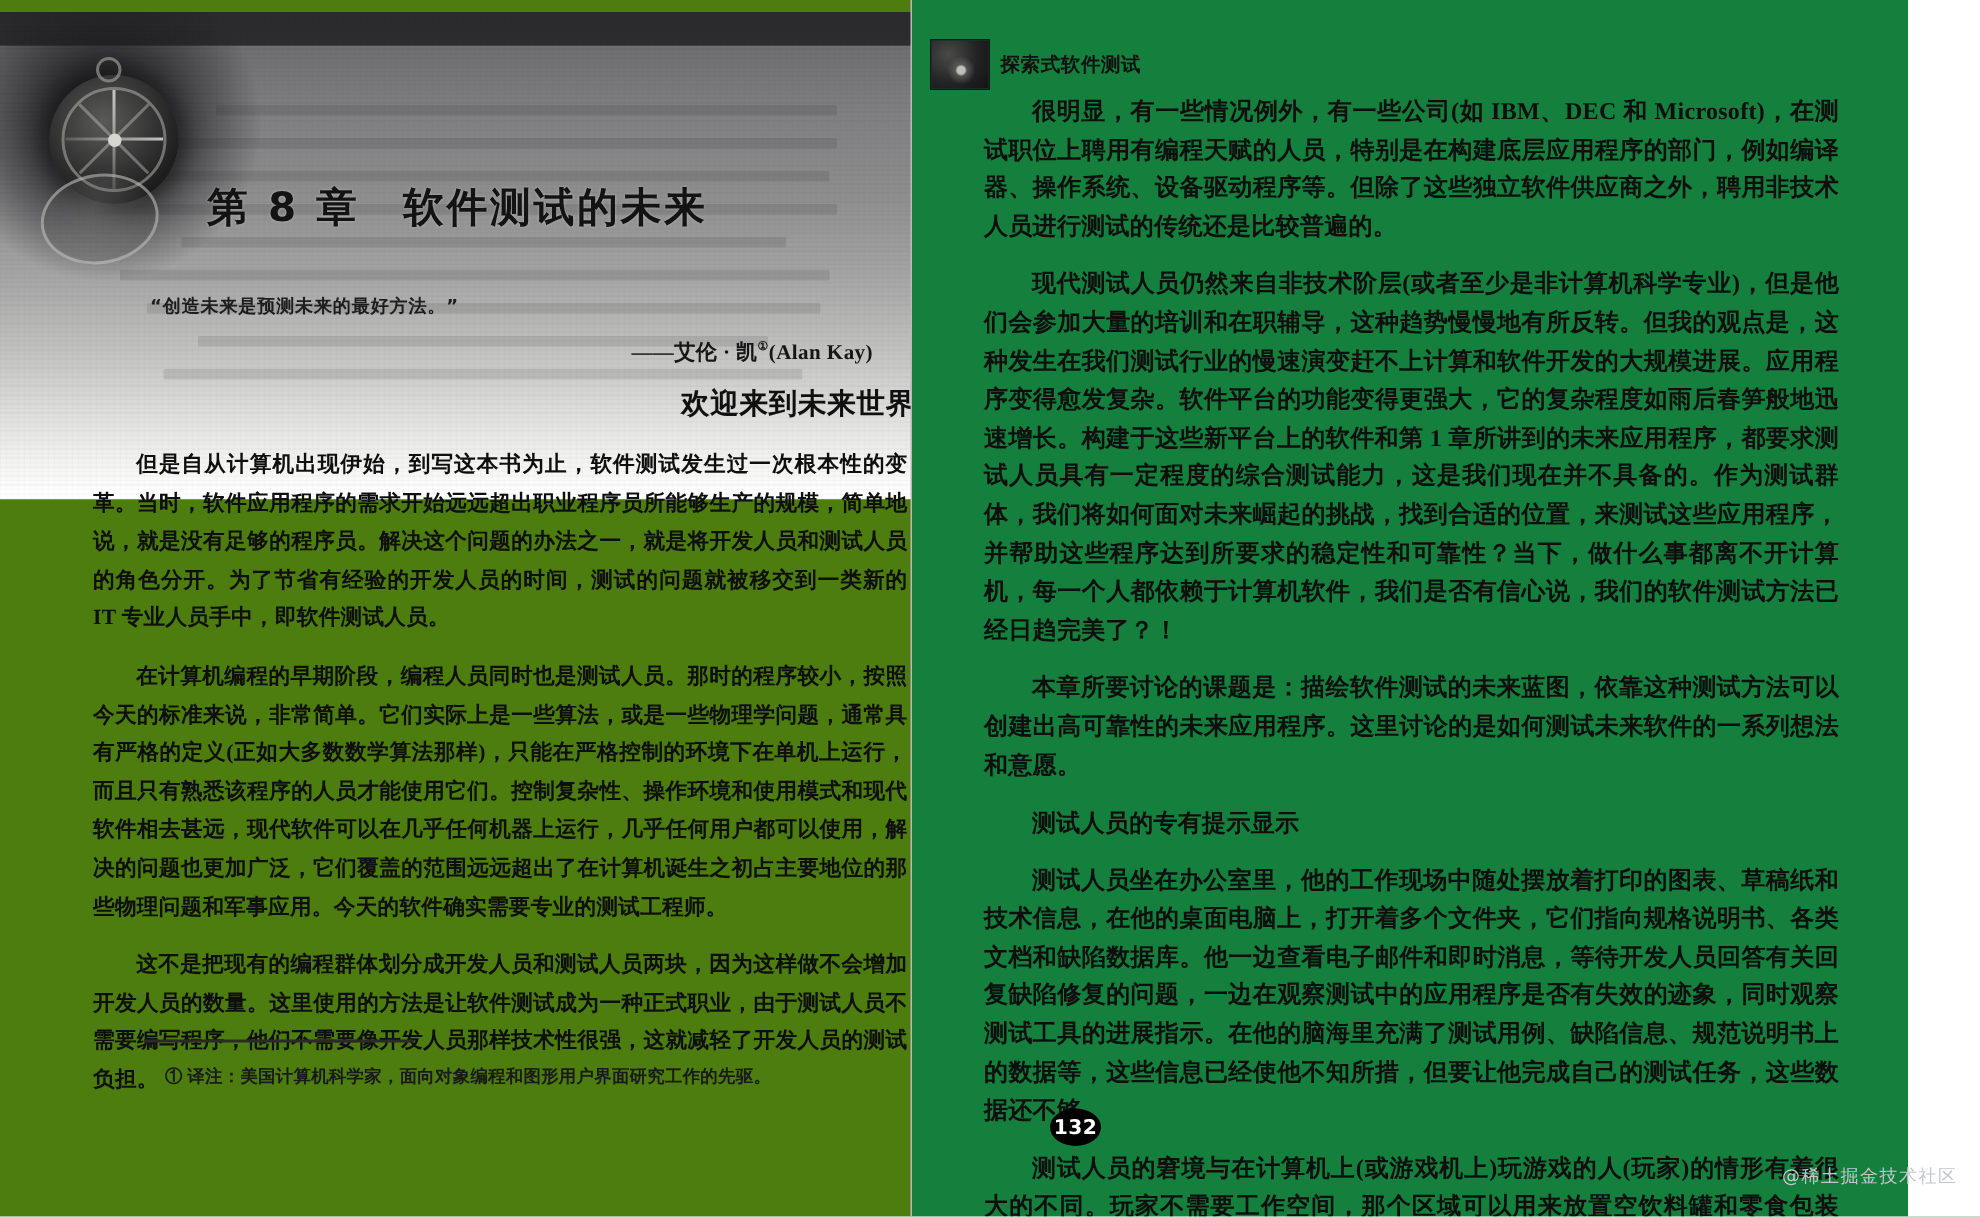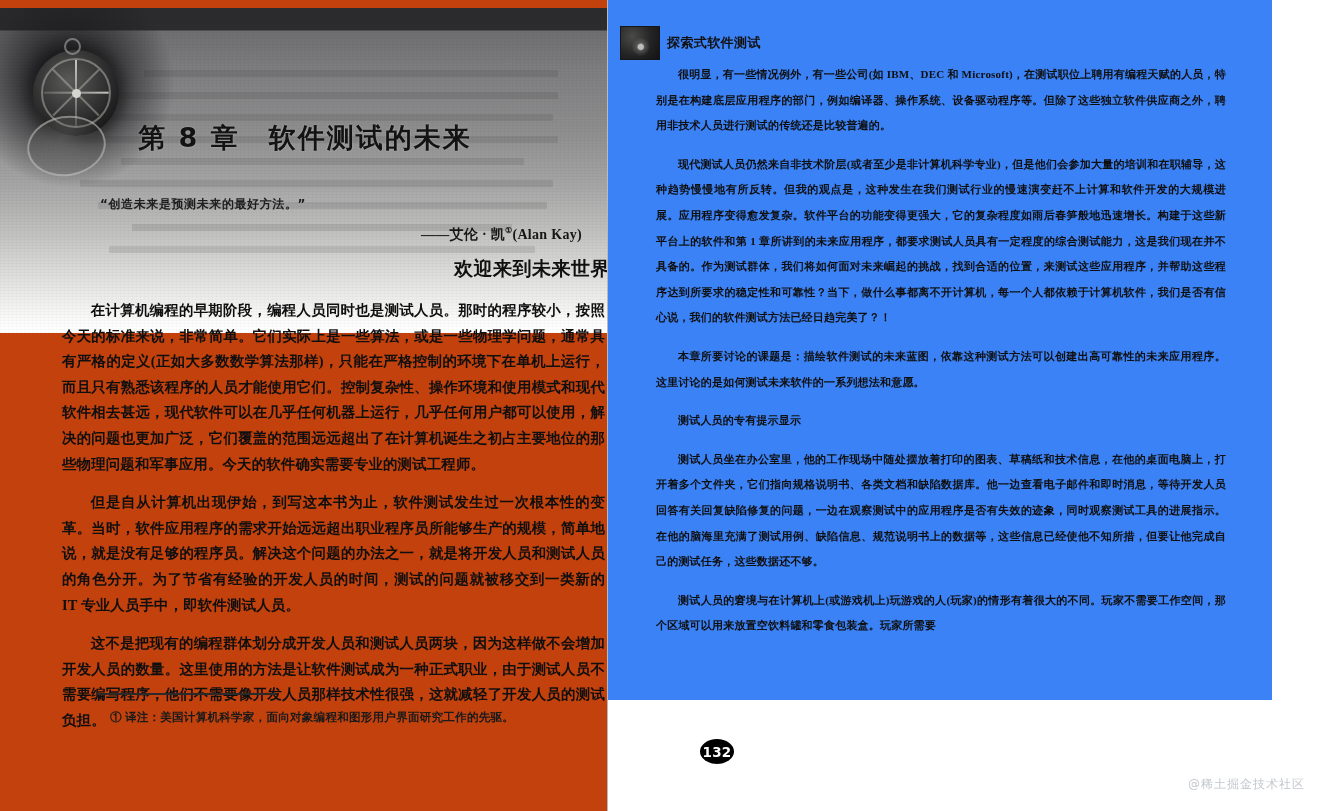--- a/index.html
+++ b/index.html
@@ -18,21 +18,21 @@
     position: absolute;
     inset: 0;
     display: flex;
   }
 
   
   .page-left {
     position: relative;
     width: 608px;
     height: 811px;
-    background: #c2410c;
+    background: #4d7c0f;
     overflow: hidden;
   }
   .page-left::after {
     content: "";
     position: absolute;
     right: 0;
     top: 0;
     bottom: 0;
     width: 1px;
     background: #b9b9b9;
@@ -236,22 +236,22 @@
     color: #1a1a1a;
     font-weight: 600;
     letter-spacing: .2px;
     margin-left: 48px;
   }
 
   
   .page-right {
     position: relative;
     width: 664px;
-    height: 700px;
-    background: #3b82f6;
+    height: 811px;
+    background: #15803d;
     overflow: hidden;
   }
   .running-header {
     position: absolute;
     left: 12px;
     top: 26px;
     display: flex;
     align-items: center;
     gap: 7px;
   }
@@ -271,21 +271,21 @@
     letter-spacing: .4px;
   }
   .right-body {
     position: absolute;
     left: 48px;
     top: 62px;
     width: 570px;
   }
   .right-body p {
     margin: 0 0 13px 0;
-    font-size: 11px;
+    font-size: 16px;
     line-height: 25.6px;
     color: #0f0f0f;
     text-align: justify;
     text-indent: 2em;
     letter-spacing: .2px;
     font-weight: 600;
   }
   .section-heading {
     margin: 22px 0 26px 0;
     text-align: center;
@@ -363,22 +363,22 @@
       <div class="chapter-quote">“创造未来是预测未来的最好方法。”</div>
 
       <div class="chapter-attrib">
         <span>——艾伦 · 凯</span><sup>①</sup><span>(Alan  Kay)</span>
       </div>
 
       <div class="welcome-heading">欢迎来到未来世界</div>
     </div>
 
     <div class="left-body">
+      <p>但是自从计算机出现伊始，到写这本书为止，软件测试发生过一次根本性的变革。当时，软件应用程序的需求开始远远超出职业程序员所能够生产的规模，简单地说，就是没有足够的程序员。解决这个问题的办法之一，就是将开发人员和测试人员的角色分开。为了节省有经验的开发人员的时间，测试的问题就被移交到一类新的 IT 专业人员手中，即软件测试人员。</p>
       <p>在计算机编程的早期阶段，编程人员同时也是测试人员。那时的程序较小，按照今天的标准来说，非常简单。它们实际上是一些算法，或是一些物理学问题，通常具有严格的定义(正如大多数数学算法那样)，只能在严格控制的环境下在单机上运行，而且只有熟悉该程序的人员才能使用它们。控制复杂性、操作环境和使用模式和现代软件相去甚远，现代软件可以在几乎任何机器上运行，几乎任何用户都可以使用，解决的问题也更加广泛，它们覆盖的范围远远超出了在计算机诞生之初占主要地位的那些物理问题和军事应用。今天的软件确实需要专业的测试工程师。</p>
-      <p>但是自从计算机出现伊始，到写这本书为止，软件测试发生过一次根本性的变革。当时，软件应用程序的需求开始远远超出职业程序员所能够生产的规模，简单地说，就是没有足够的程序员。解决这个问题的办法之一，就是将开发人员和测试人员的角色分开。为了节省有经验的开发人员的时间，测试的问题就被移交到一类新的 IT 专业人员手中，即软件测试人员。</p>
       <p>这不是把现有的编程群体划分成开发人员和测试人员两块，因为这样做不会增加开发人员的数量。这里使用的方法是让软件测试成为一种正式职业，由于测试人员不需要编写程序，他们不需要像开发人员那样技术性很强，这就减轻了开发人员的测试负担。</p>
     </div>
 
     <div class="footnote-rule"></div>
     <div class="footnote">① 译注：美国计算机科学家，面向对象编程和图形用户界面研究工作的先驱。</div>
   </div>
 
   <div class="page-right">
 
     <div class="running-header">

